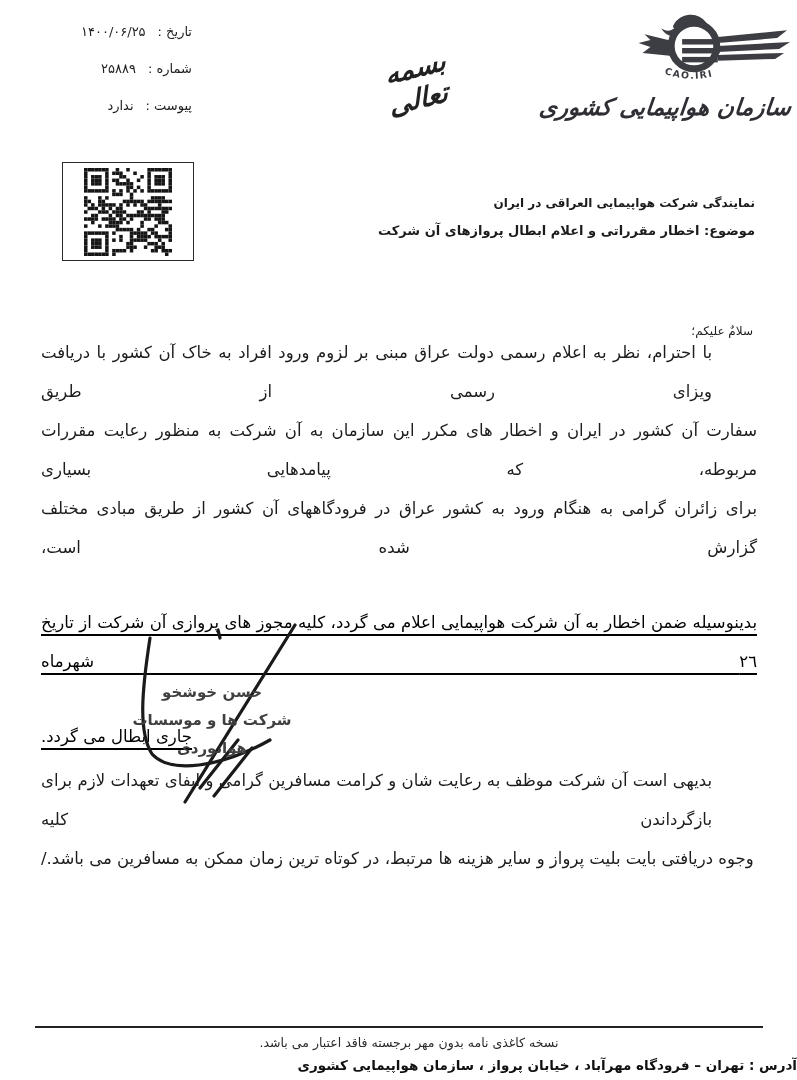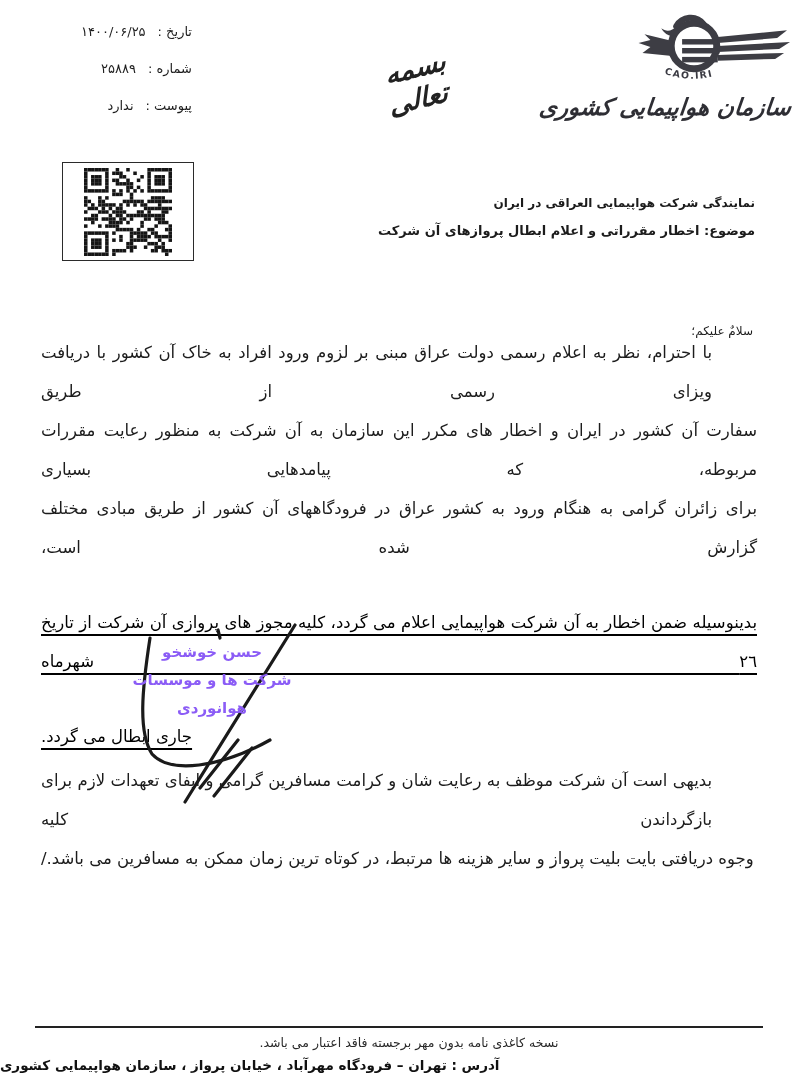--- a/index.html
+++ b/index.html
@@ -42,27 +42,27 @@
   .body { position:absolute; top:333px; right:40px; left:41px; direction:rtl; font-size:16.5px; line-height:39px; }
   .jline { text-align:justify; text-align-last:justify; }
   .rline { text-align:left; }
   .indent { padding-right:45px; }
   .warn-block { margin-top:5px; }
   .warn { font-weight:400; color:#000;
           text-decoration:underline; text-decoration-thickness:1.8px; text-underline-offset:6px;margin-top:36px; }
   .p2 { margin-top:5px; }
   
   .sig-strokes { position:absolute; top:612px; left:95px; }
-  .sig-block { position:absolute; top:638px; left:103px; width:218px; direction:rtl; text-align:center;
-               font-weight:bold; font-size:15px; line-height:28px; color:#8b5cf6; }
+  .sig-block { position:absolute; top:678px; left:103px; width:218px; direction:rtl; text-align:center;
+               font-weight:bold; font-size:15px; line-height:28px; color:#404040; }
   
   .footer-line { position:absolute; top:1026px; left:35px; right:34px; border-top:2px solid #222; }
   .footer-note { position:absolute; top:1035px; left:0; width:100%; text-align:center; direction:rtl;
                  font-size:12.5px; color:#2a2a2a;padding-left:21px; }
-  .footer-address { position:absolute; top:1057px; left:0; width:100%; text-align:left; direction:rtl;
+  .footer-address { position:absolute; top:1057px; left:0; width:100%; text-align:right; direction:rtl;
                     font-size:13.5px; font-weight:bold; color:#111; }
   svg text { font-family:"DejaVu Sans", sans-serif; }
 </style>
 </head>
 <body>
 
 <div class="page">
 
   <div class="meta">
     <div class="meta-row">

